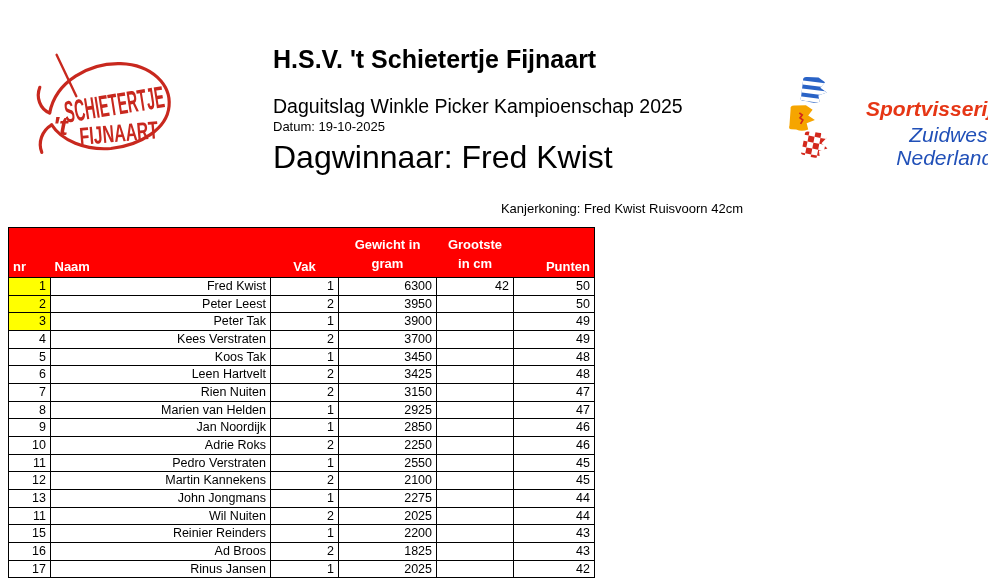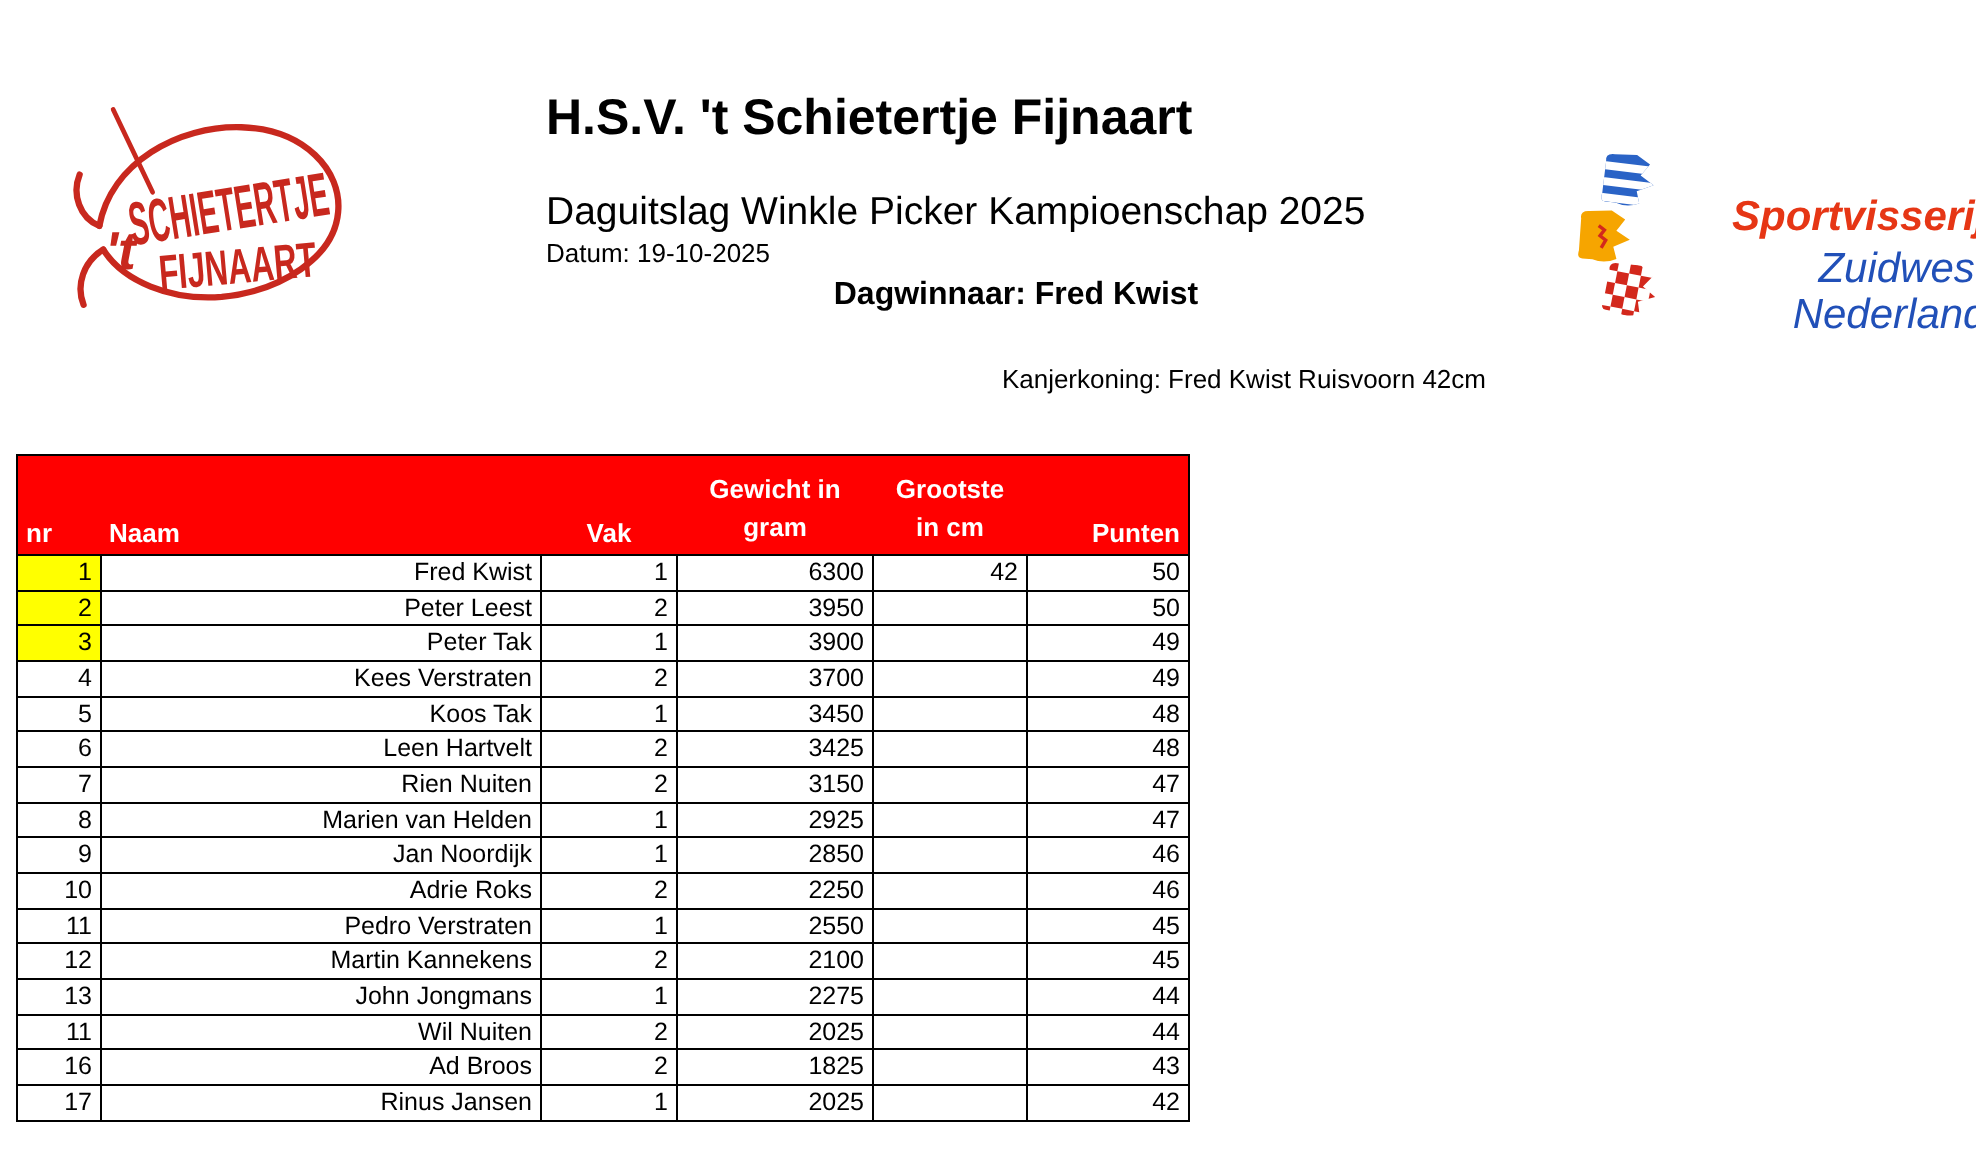--- a/index.html
+++ b/index.html
@@ -25,21 +25,21 @@
 
   
   .club-logo{position:absolute;left:26px;top:48px;width:148px;height:122px;}
   .club-logo svg{width:100%;height:100%;}
 
   
   .doc-header{position:absolute;left:273px;top:44px;width:470px;}
   .doc-title{font-size:25px;font-weight:bold;line-height:1.2;margin:0;}
   .doc-subtitle{font-size:19.5px;line-height:1.15;margin-top:21px;}
   .doc-date{font-size:13px;line-height:1.15;margin-top:3px;}
-  .doc-winner{font-size:16px;font-weight:bold;line-height:1.2;margin-top:3px;text-align:center;}
+  .doc-winner{font-size:32px;font-weight:normal;line-height:1.2;margin-top:3px;}
   .doc-kanjer{font-size:13px;line-height:1.15;margin-top:25px;text-align:right;}
 
   
   .org-logo{position:absolute;left:786px;top:76px;display:flex;align-items:flex-start;gap:16px;}
   .org-flags{width:62px;height:88px;flex:0 0 auto;}
   .org-text{margin-left:2px;padding-top:21px;text-align:right;}
   .org-title{font-size:21px;font-weight:bold;font-style:italic;color:var(--org-red);line-height:1.1;}
   .org-sub{font-size:21px;font-style:italic;font-weight:500;color:var(--org-blue);line-height:1.1;margin-top:3px;}
 
   
@@ -274,20 +274,28 @@
   </tr>
       <tr>
     <td class="c-nr">11</td>
     <td class="c-naam">Wil Nuiten</td>
     <td class="c-vak">2</td>
     <td class="c-gewicht">2025</td>
     <td class="c-grootste"></td>
     <td class="c-punten">44</td>
   </tr>
       <tr>
+    <td class="c-nr">15</td>
+    <td class="c-naam">Reinier Reinders</td>
+    <td class="c-vak">1</td>
+    <td class="c-gewicht">2200</td>
+    <td class="c-grootste"></td>
+    <td class="c-punten">43</td>
+  </tr>
+      <tr>
     <td class="c-nr">16</td>
     <td class="c-naam">Ad Broos</td>
     <td class="c-vak">2</td>
     <td class="c-gewicht">1825</td>
     <td class="c-grootste"></td>
     <td class="c-punten">43</td>
   </tr>
       <tr>
     <td class="c-nr">17</td>
     <td class="c-naam">Rinus Jansen</td>

